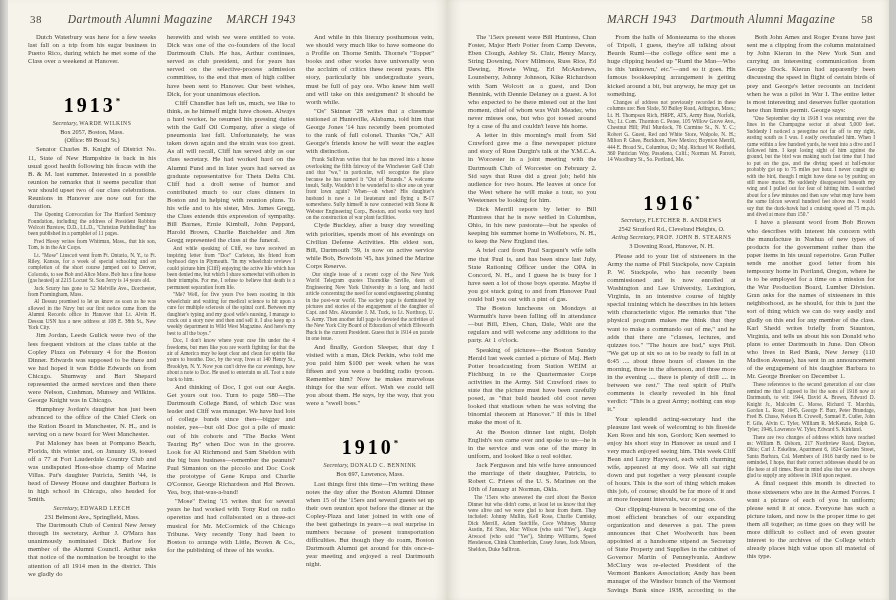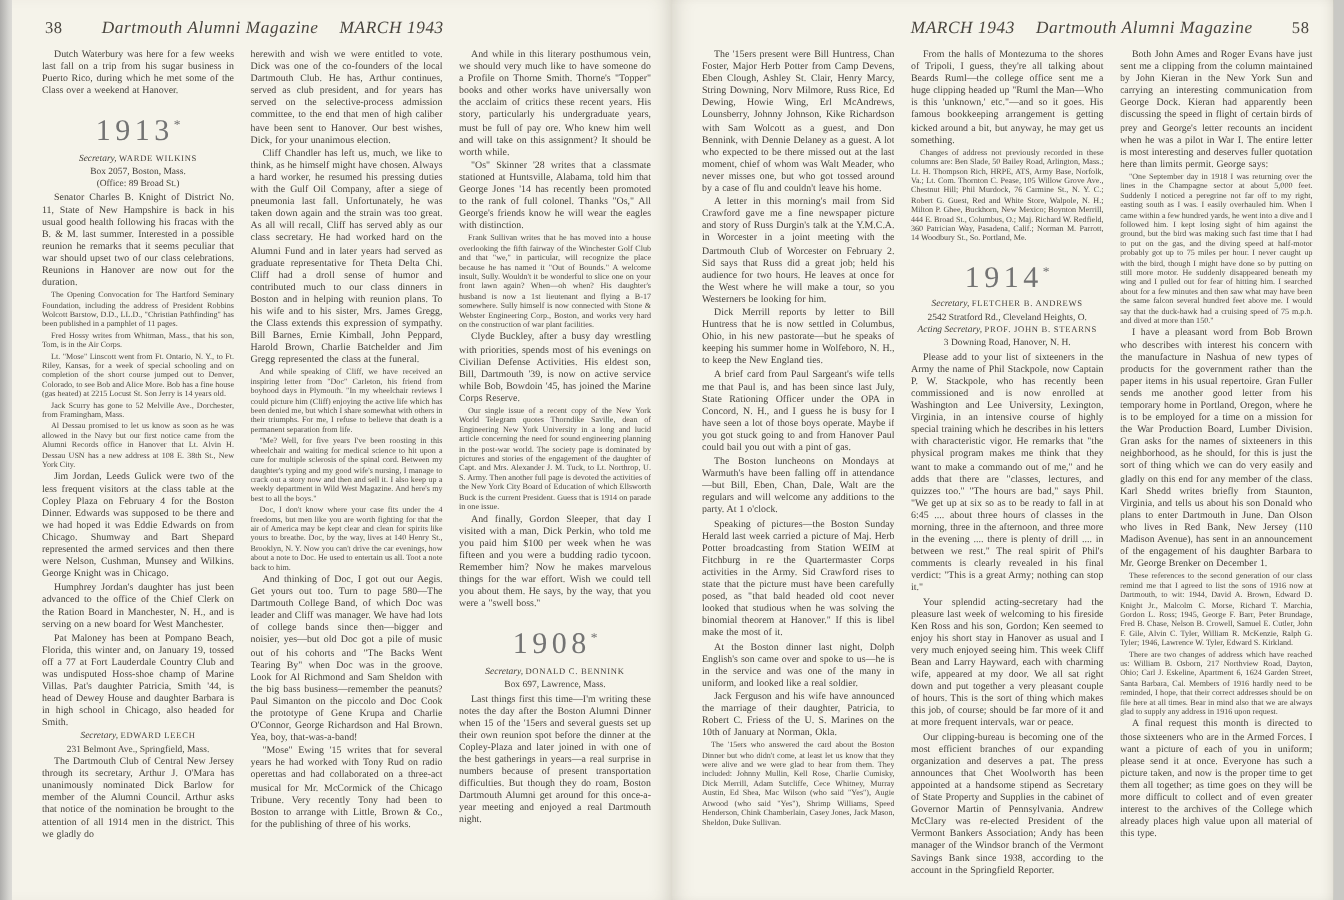--- a/index.html
+++ b/index.html
@@ -26,21 +26,21 @@
   .pg-header.hdr-right .pnum{margin-left:26px;}
   .cols{position:absolute;top:33px;left:20px;right:14px;bottom:6px;
     display:flex;gap:11px;overflow:hidden;}
   .col{flex:1 1 0;overflow:hidden;text-align:justify;}
   .para{font-size:6.6px;line-height:8.1px;margin:0 0 1px;text-indent:8px;
     word-spacing:.3px;}
   .para.noindent{text-indent:0;}
   .small{font-size:5.4px;line-height:6.4px;margin:1px 0 1px;text-indent:6px;
     color:#4c4841;}
   .h-year{text-align:center;text-indent:0;font-size:20px;line-height:22px;
-    letter-spacing:3px;margin:7px 0 3px;color:#737373;font-weight:400;}
+    letter-spacing:3px;margin:25px 0 3px;color:#000000;font-weight:700;}
   .h-year sup{font-size:9px;letter-spacing:0;}
   .sec{text-align:center;text-indent:0;font-size:6.3px;line-height:7.8px;margin:0;}
   .sec .lbl{font-style:italic;}
   .sec .nm{font-size:5.7px;letter-spacing:.5px;}
   .sec-addr{text-align:center;text-indent:0;font-size:6.3px;line-height:7.8px;margin:0;}
   .sec-gap{height:2px;}
 </style>
 </head>
 <body>
 
@@ -85,21 +85,21 @@
         <p class="para">"Mose" Ewing '15 writes that for several years he had worked with Tony Rud on radio operettas and had collaborated on a three-act musical for Mr. McCormick of the Chicago Tribune. Very recently Tony had been to Boston to arrange with Little, Brown &amp; Co., for the publishing of three of his works.</p>
       </div>
 
       <div class="col">
         <p class="para">And while in this literary posthumous vein, we should very much like to have someone do a Profile on Thorne Smith. Thorne's "Topper" books and other works have universally won the acclaim of critics these recent years. His story, particularly his undergraduate years, must be full of pay ore. Who knew him well and will take on this assignment? It should be worth while.</p>
         <p class="para">"Os" Skinner '28 writes that a classmate stationed at Huntsville, Alabama, told him that George Jones '14 has recently been promoted to the rank of full colonel. Thanks "Os," All George's friends know he will wear the eagles with distinction.</p>
         <p class="small">Frank Sullivan writes that he has moved into a house overlooking the fifth fairway of the Winchester Golf Club and that "we," in particular, will recognize the place because he has named it "Out of Bounds." A welcome insult, Sully. Wouldn't it be wonderful to slice one on your front lawn again? When—oh when? His daughter's husband is now a 1st lieutenant and flying a B-17 somewhere. Sully himself is now connected with Stone &amp; Webster Engineering Corp., Boston, and works very hard on the construction of war plant facilities.</p>
         <p class="para">Clyde Buckley, after a busy day wrestling with priorities, spends most of his evenings on Civilian Defense Activities. His eldest son, Bill, Dartmouth '39, is now on active service while Bob, Bowdoin '45, has joined the Marine Corps Reserve.</p>
         <p class="small">Our single issue of a recent copy of the New York World Telegram quotes Thorndike Saville, dean of Engineering New York University in a long and lucid article concerning the need for sound engineering planning in the post-war world. The society page is dominated by pictures and stories of the engagement of the daughter of Capt. and Mrs. Alexander J. M. Tuck, to Lt. Northrop, U. S. Army. Then another full page is devoted the activities of the New York City Board of Education of which Ellsworth Buck is the current President. Guess that is 1914 on parade in one issue.</p>
         <p class="para">And finally, Gordon Sleeper, that day I visited with a man, Dick Perkin, who told me you paid him $100 per week when he was fifteen and you were a budding radio tycoon. Remember him? Now he makes marvelous things for the war effort. Wish we could tell you about them. He says, by the way, that you were a "swell boss."</p>
-        <p class="h-year"><span>1908</span><sup>*</sup></p>
+        <p class="h-year"><span>1910</span><sup>*</sup></p>
         <p class="sec"><span class="lbl">Secretary,</span> <span class="nm">DONALD C. BENNINK</span></p>
         <p class="sec-addr">Box 697, Lawrence, Mass.</p>
         <div class="sec-gap"></div>
         <p class="para">Last things first this time—I'm writing these notes the day after the Boston Alumni Dinner when 15 of the '15ers and several guests set up their own reunion spot before the dinner at the Copley-Plaza and later joined in with one of the best gatherings in years—a real surprise in numbers because of present transportation difficulties. But though they do roam, Boston Dartmouth Alumni get around for this once-a-year meeting and enjoyed a real Dartmouth night.</p>
       </div>
 
     </div>
   </div>
 
   <div class="page page-right">
@@ -118,21 +118,21 @@
         <p class="para">The Boston luncheons on Mondays at Warmuth's have been falling off in attendance—but Bill, Eben, Chan, Dale, Walt are the regulars and will welcome any additions to the party. At 1 o'clock.</p>
         <p class="para">Speaking of pictures—the Boston Sunday Herald last week carried a picture of Maj. Herb Potter broadcasting from Station WEIM at Fitchburg in re the Quartermaster Corps activities in the Army. Sid Crawford rises to state that the picture must have been carefully posed, as "that bald headed old coot never looked that studious when he was solving the binomial theorem at Hanover." If this is libel make the most of it.</p>
         <p class="para">At the Boston dinner last night, Dolph English's son came over and spoke to us—he is in the service and was one of the many in uniform, and looked like a real soldier.</p>
         <p class="para">Jack Ferguson and his wife have announced the marriage of their daughter, Patricia, to Robert C. Friess of the U. S. Marines on the 10th of January at Norman, Okla.</p>
         <p class="small">The '15ers who answered the card about the Boston Dinner but who didn't come, at least let us know that they were alive and we were glad to hear from them. They included: Johnny Mullin, Kell Rose, Charlie Cumisky, Dick Merrill, Adam Sutcliffe, Cece Whitney, Murray Austin, Ed Shea, Mac Wilson (who said "Yes"), Augie Atwood (who said "Yes"), Shrimp Williams, Speed Henderson, Chink Chamberlain, Casey Jones, Jack Mason, Sheldon, Duke Sullivan.</p>
       </div>
 
       <div class="col">
         <p class="para">From the halls of Montezuma to the shores of Tripoli, I guess, they're all talking about Beards Ruml—the college office sent me a huge clipping headed up "Ruml the Man—Who is this 'unknown,' etc."—and so it goes. His famous bookkeeping arrangement is getting kicked around a bit, but anyway, he may get us something.</p>
         <p class="small">Changes of address not previously recorded in these columns are: Ben Slade, 50 Bailey Road, Arlington, Mass.; Lt. H. Thompson Rich, HRPE, ATS, Army Base, Norfolk, Va.; Lt. Com. Thornton C. Pease, 105 Willow Grove Ave., Chestnut Hill; Phil Murdock, 76 Carmine St., N. Y. C.; Robert G. Guest, Red and White Store, Walpole, N. H.; Milton P. Ghee, Buckhorn, New Mexico; Boynton Merrill, 444 E. Broad St., Columbus, O.; Maj. Richard W. Redfield, 360 Patrician Way, Pasadena, Calif.; Norman M. Parrott, 14 Woodbury St., So. Portland, Me.</p>
-        <p class="h-year"><span>1914</span><sup>*</sup></p>
+        <p class="h-year"><span>1916</span><sup>*</sup></p>
         <p class="sec"><span class="lbl">Secretary,</span> <span class="nm">FLETCHER B. ANDREWS</span></p>
         <p class="sec-addr">2542 Stratford Rd., Cleveland Heights, O.</p>
         <p class="sec"><span class="lbl">Acting Secretary,</span> <span class="nm">PROF. JOHN B. STEARNS</span></p>
         <p class="sec-addr">3 Downing Road, Hanover, N. H.</p>
         <div class="sec-gap"></div>
         <p class="para">Please add to your list of sixteeners in the Army the name of Phil Stackpole, now Captain P. W. Stackpole, who has recently been commissioned and is now enrolled at Washington and Lee University, Lexington, Virginia, in an intensive course of highly special training which he describes in his letters with characteristic vigor. He remarks that "the physical program makes me think that they want to make a commando out of me," and he adds that there are "classes, lectures, and quizzes too." "The hours are bad," says Phil. "We get up at six so as to be ready to fall in at 6:45 .... about three hours of classes in the morning, three in the afternoon, and three more in the evening .... there is plenty of drill .... in between we rest." The real spirit of Phil's comments is clearly revealed in his final verdict: "This is a great Army; nothing can stop it."</p>
         <p class="para">Your splendid acting-secretary had the pleasure last week of welcoming to his fireside Ken Ross and his son, Gordon; Ken seemed to enjoy his short stay in Hanover as usual and I very much enjoyed seeing him. This week Cliff Bean and Larry Hayward, each with charming wife, appeared at my door. We all sat right down and put together a very pleasant couple of hours. This is the sort of thing which makes this job, of course; should be far more of it and at more frequent intervals, war or peace.</p>
         <p class="para">Our clipping-bureau is becoming one of the most efficient branches of our expanding organization and deserves a pat. The press announces that Chet Woolworth has been appointed at a handsome stipend as Secretary of State Property and Supplies in the cabinet of Governor Martin of Pennsylvania. Andrew McClary was re-elected President of the Vermont Bankers Association; Andy has been manager of the Windsor branch of the Vermont Savings Bank since 1938, according to the account in the Springfield Reporter.</p>
       </div>
 

